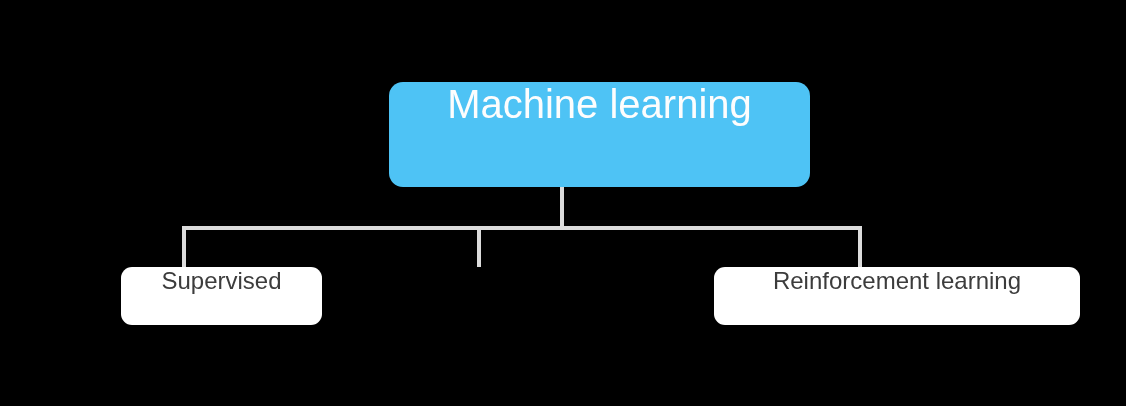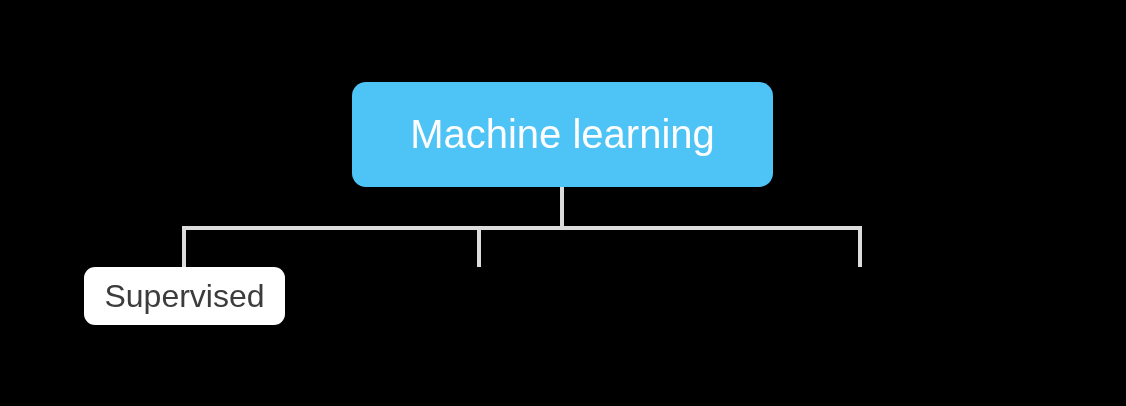--- a/index.html
+++ b/index.html
@@ -10,38 +10,39 @@
     position: relative;
     width: 1126px;
     height: 406px;
     background: #000000;
     overflow: hidden;
     font-family: "Liberation Sans", sans-serif;
   }
   .node {
     position: absolute;
     display: flex;
-    align-items: center;
+    align-items: flex-start;
     justify-content: center;
     box-sizing: border-box;
     white-space: nowrap;
+    margin-left: 37px;
   }
   .node-root {
     left: 352px;
     top: 82px;
     width: 421px;
     height: 105px;
     border-radius: 14px;
     font-size: 40px;
   }
   .node-child {
     top: 267px;
     height: 58px;
     border-radius: 11px;
-    font-size: 32px;
+    font-size: 24px;
   }
   .node-child-0 { left: 84px;  width: 201px; }
   .node-child-1 { left: 360px; width: 235px; }
   .node-child-2 { left: 677px; width: 366px; }
   .conn {
     position: absolute;
   }
   .conn-stem   { left: 560px; top: 187px; width: 4px;   height: 39px; }
   .conn-hbar   { left: 182px; top: 226px; width: 680px; height: 4px;  }
   .conn-drop-0 { left: 182px; top: 226px; width: 4px;   height: 41px; }
@@ -64,14 +65,17 @@
 
   <div class="node node-root" style="background-color: rgb(78, 195, 245); color: rgb(253, 253, 253);">
     <span class="node-label">Machine learning</span>
   </div>
 
   <div class="node node-child node-child-0" style="background-color: rgb(255, 255, 255); color: rgb(60, 60, 60);">
     <span class="node-label">Supervised</span>
   </div>
 
 
+  <div class="node node-child node-child-2" style="background-color: rgb(255, 255, 255); color: rgb(60, 60, 60);">
+    <span class="node-label">Reinforcement learning</span>
+  </div>
 
 </div>
 
 </body></html>

